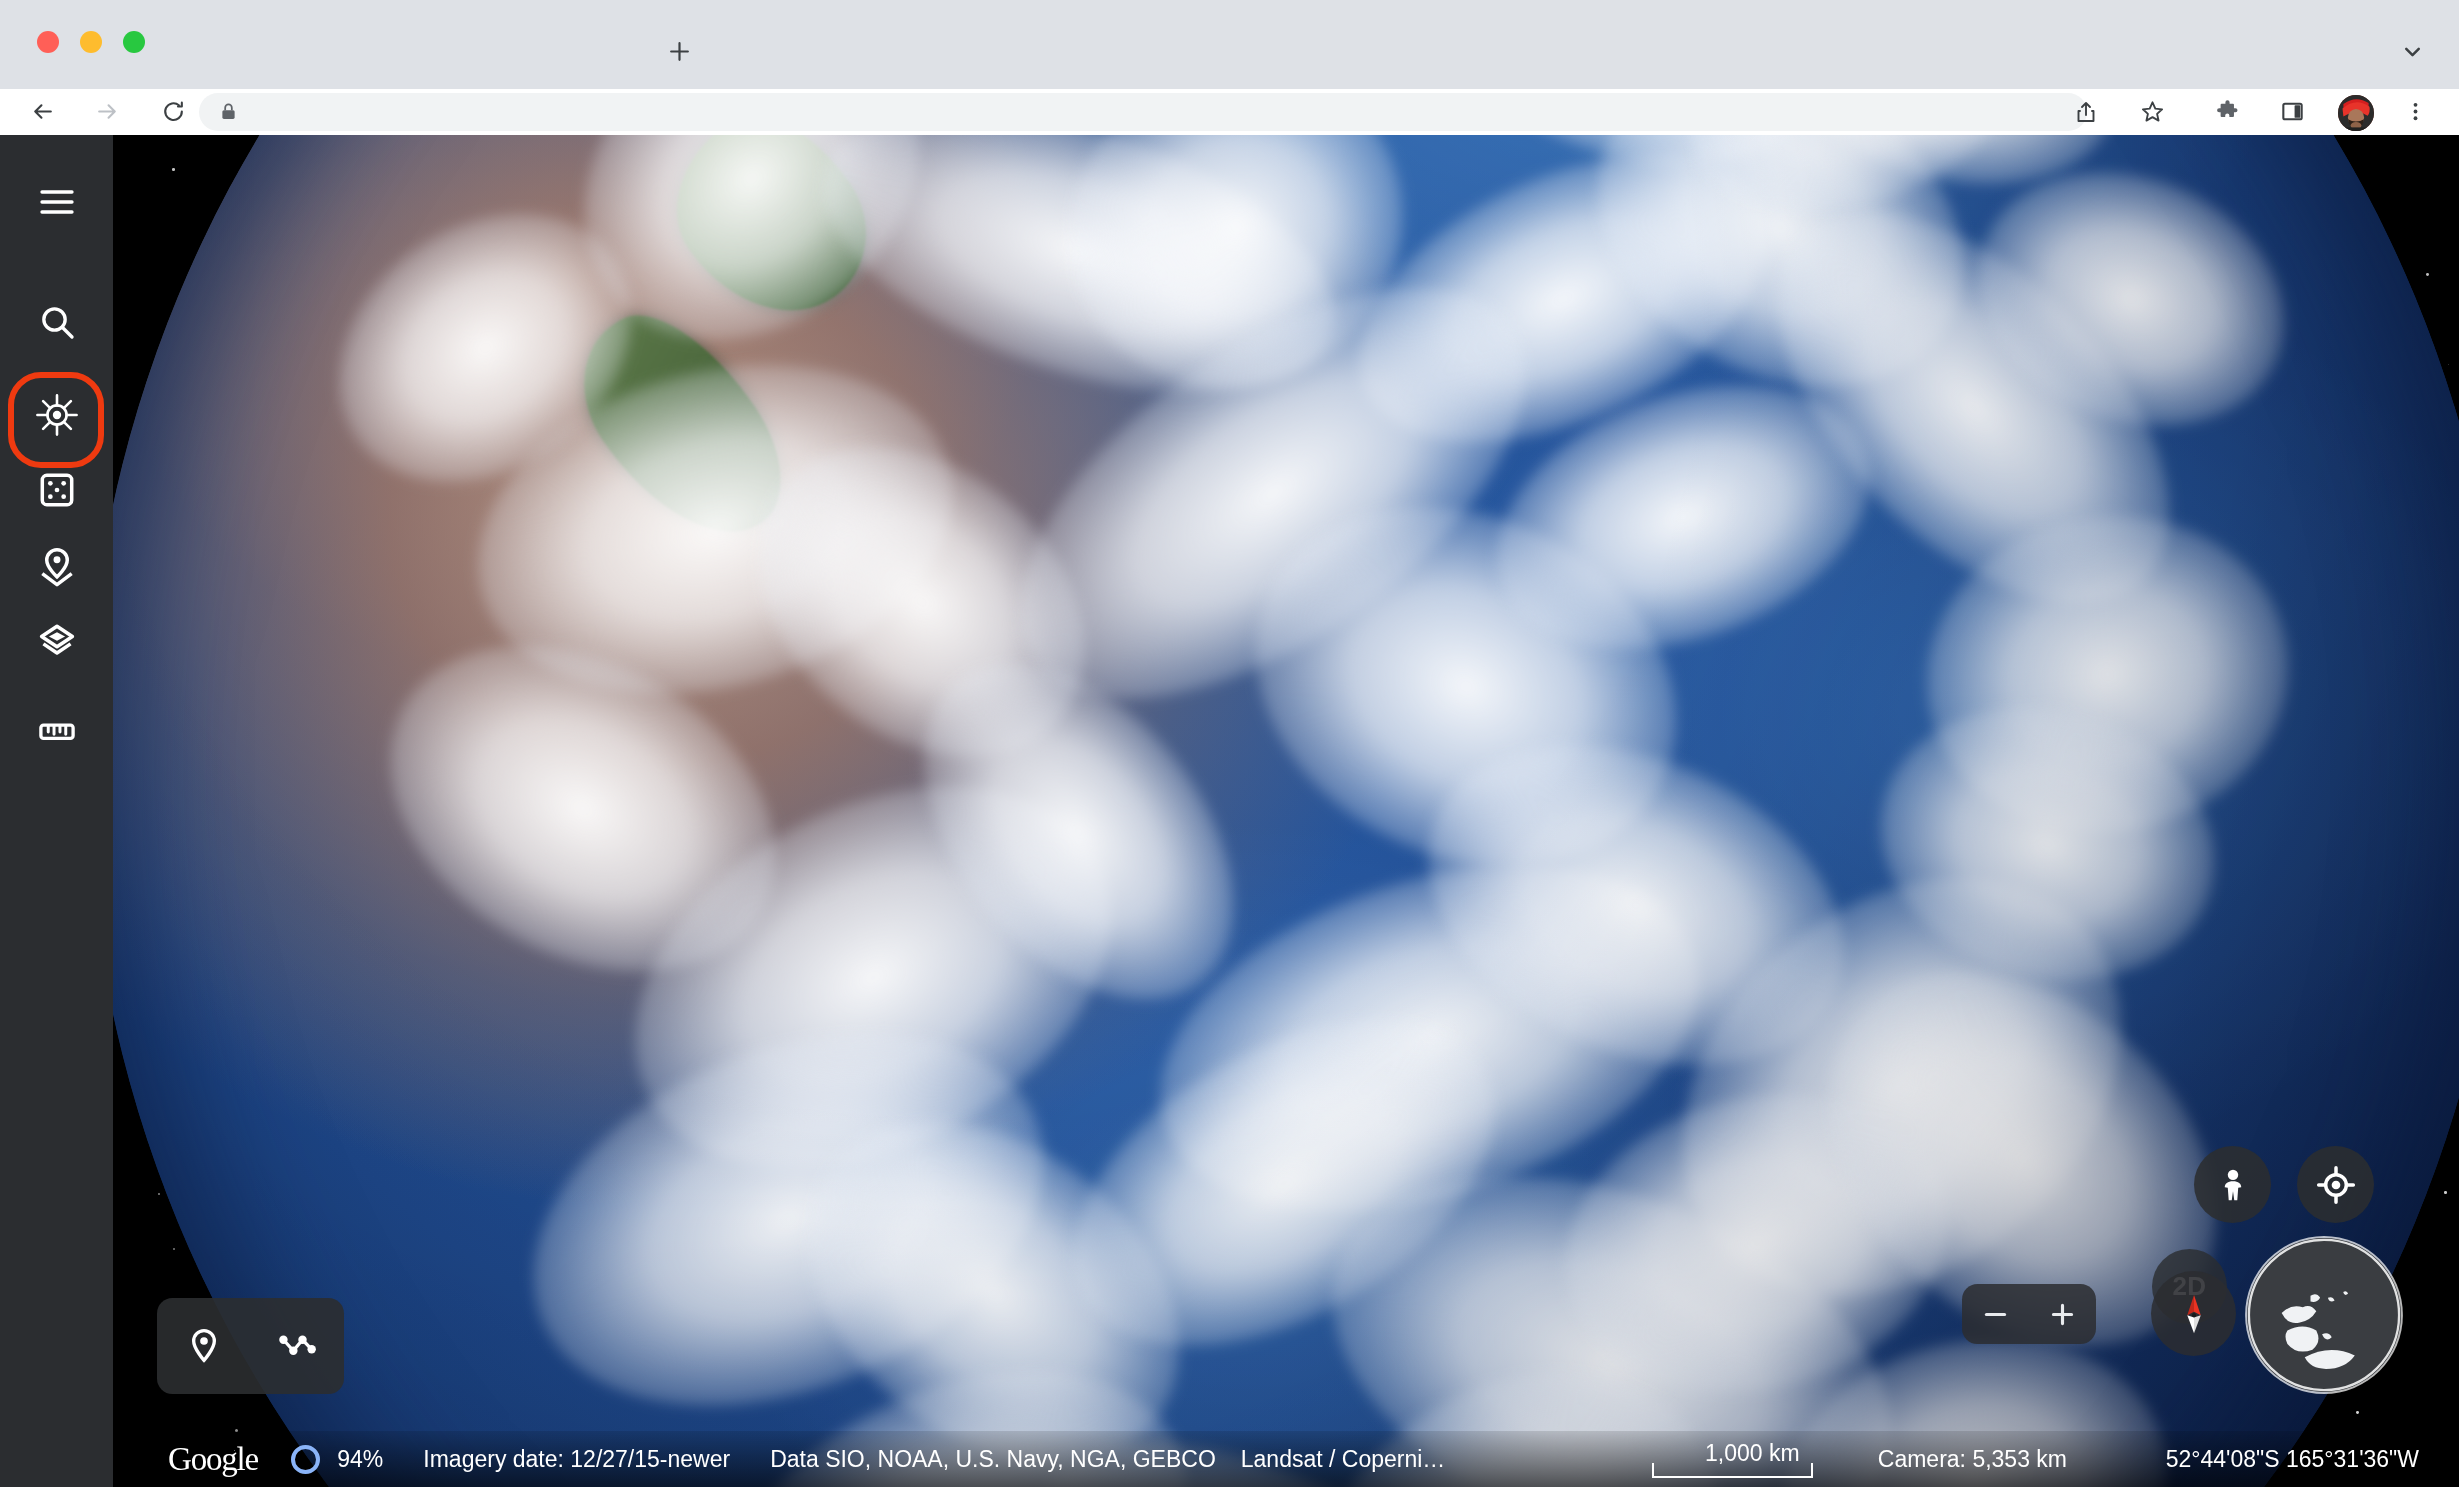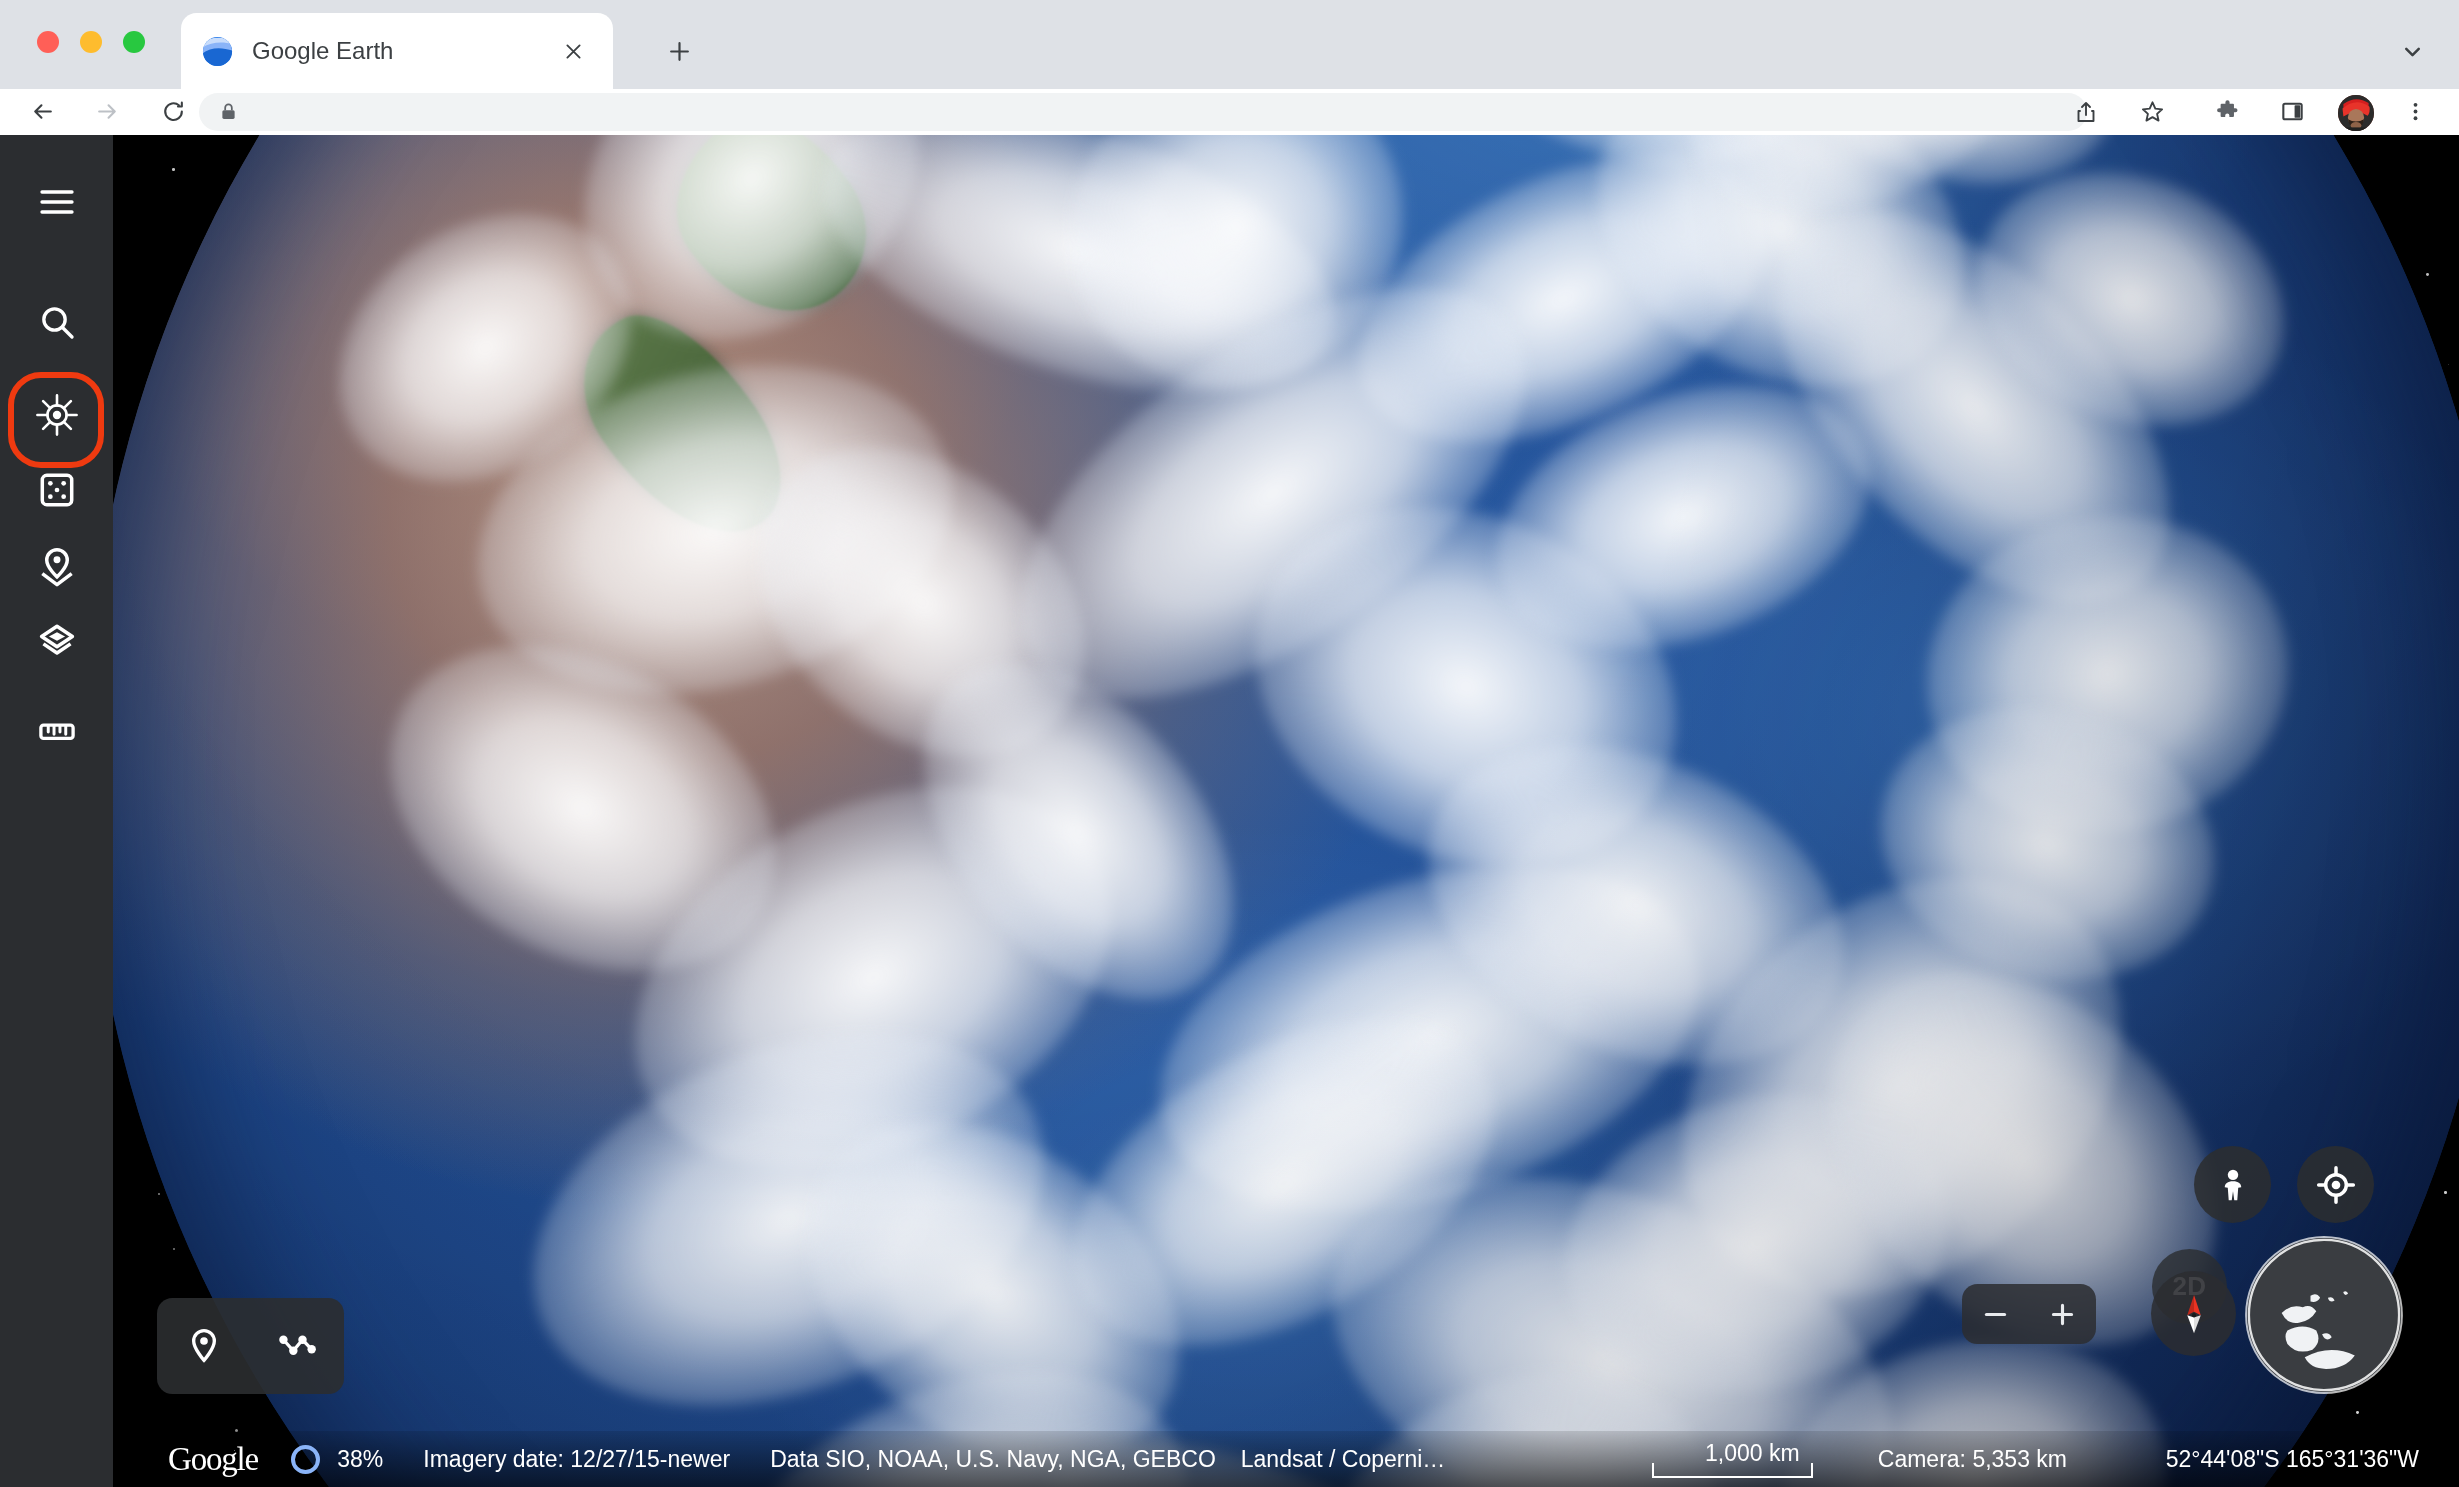--- a/index.html
+++ b/index.html
@@ -242,41 +242,20 @@
 
 <div id="app">
 
   <div class="chrome-tabstrip">
     <div class="traffic">
       <div class="tl red"></div>
       <div class="tl yel"></div>
       <div class="tl grn"></div>
     </div>
 
-    <div class="tab">
-      <svg class="tab-favicon" viewBox="0 0 32 32">
-        <defs>
-            <clipPath id="fcp">
-              <circle cx="16" cy="16" r="15"></circle>
-            </clipPath>
-          </defs>
-        <circle cx="16" cy="16" r="15" fill="#1a73e8"></circle>
-        <g clip-path="url(#fcp)">
-          <path d="M-2 22 C6 10,16 8,34 13 L34 34 L-2 34 Z" fill="#1967d2"></path>
-          <path d="M-2 14 C7 2,20 4,34 9 L34 16 C20 11,8 11,-2 20 Z" fill="#8ab4f8"></path>
-          <path d="M-2 9 C8 -1,22 1,34 5 L34 9 C21 5,9 6,-2 13 Z" fill="#c9ddfb"></path>
-        </g>
-      </svg>
-      <div class="tab-title">Google Earth</div>
-      <div class="tab-close">
-        <svg width="21" height="21" viewBox="0 0 24 24">
-          <path d="M5 5 L19 19 M19 5 L5 19" stroke="#3c4043" stroke-width="2.1" stroke-linecap="round"></path>
-        </svg>
-      </div>
-    </div>
 
     <div class="newtab">
       <svg width="25" height="25" viewBox="0 0 24 24">
         <path d="M12 4 V20 M4 12 H20" stroke="#3c4043" stroke-width="2.1" stroke-linecap="round"></path>
       </svg>
     </div>
 
     <div class="tabsearch">
       <svg width="25" height="25" viewBox="0 0 24 24">
         <path d="M6 9.5 L12 15.5 L18 9.5" fill="none" stroke="#3c4043" stroke-width="2.4" stroke-linecap="round" stroke-linejoin="round"></path>
@@ -878,21 +857,21 @@
           <path d="M60 124 q26 -14 52 -2 q-10 14 -30 14 q-16 0 -22 -12 Z"></path>
           <path d="M100 56 q4 -2 5 2 q-4 3 -5 -2 Z"></path>
         </g>
         <circle cx="80" cy="80" r="78" fill="none" stroke="#ffffff" stroke-width="2.4" opacity="0.85"></circle>
       </svg>
     </div>
 
     <div class="statusbar">
       <div class="gw"><i class="g1">Google</i></div>
       <div class="loadring"></div>
-      <div class="pct">38%</div>
+      <div class="pct">94%</div>
       <div class="imagery">Imagery date: 12/27/15-newer</div>
       <div class="attrib">Data SIO, NOAA, U.S. Navy, NGA, GEBCO</div>
       <div class="landsat">Landsat / Coperni…</div>
 
       <div class="scalebar">
         <div class="scale-label">1,000 km</div>
         <div class="scale-line"></div>
       </div>
       <div class="camera">Camera: 5,353 km</div>
       <div class="coords">52°44'08"S 165°31'36"W</div>

